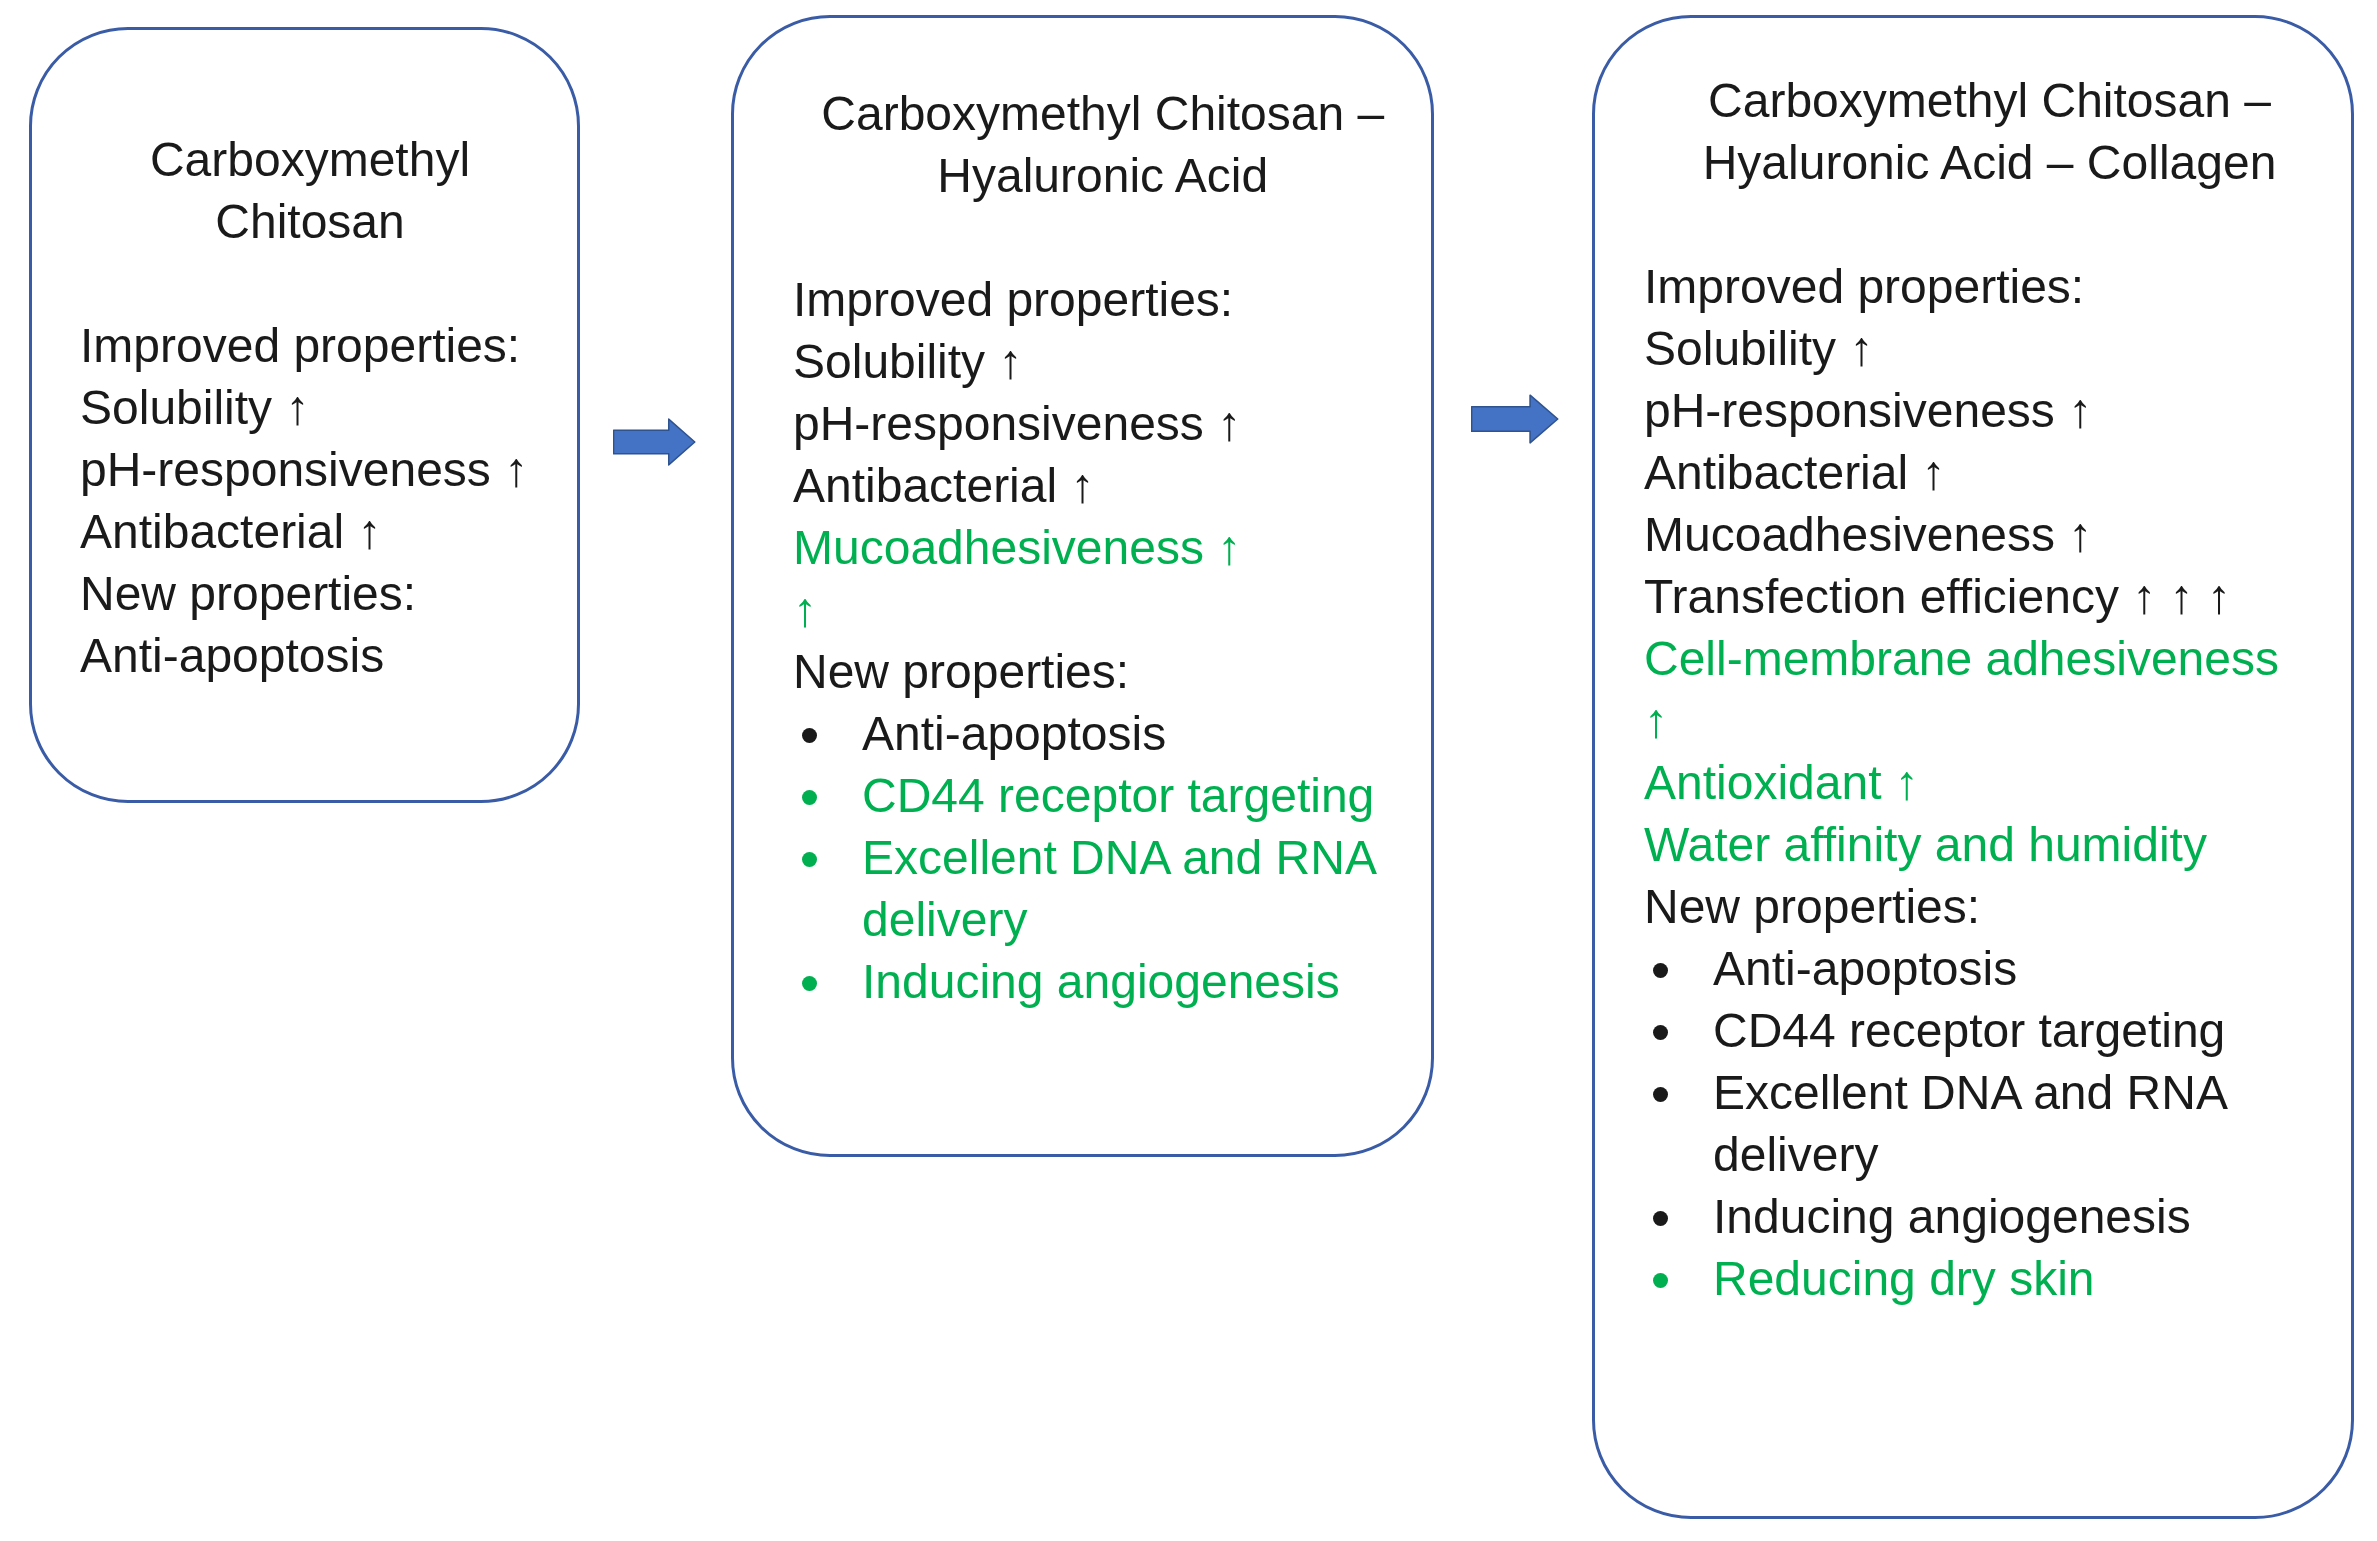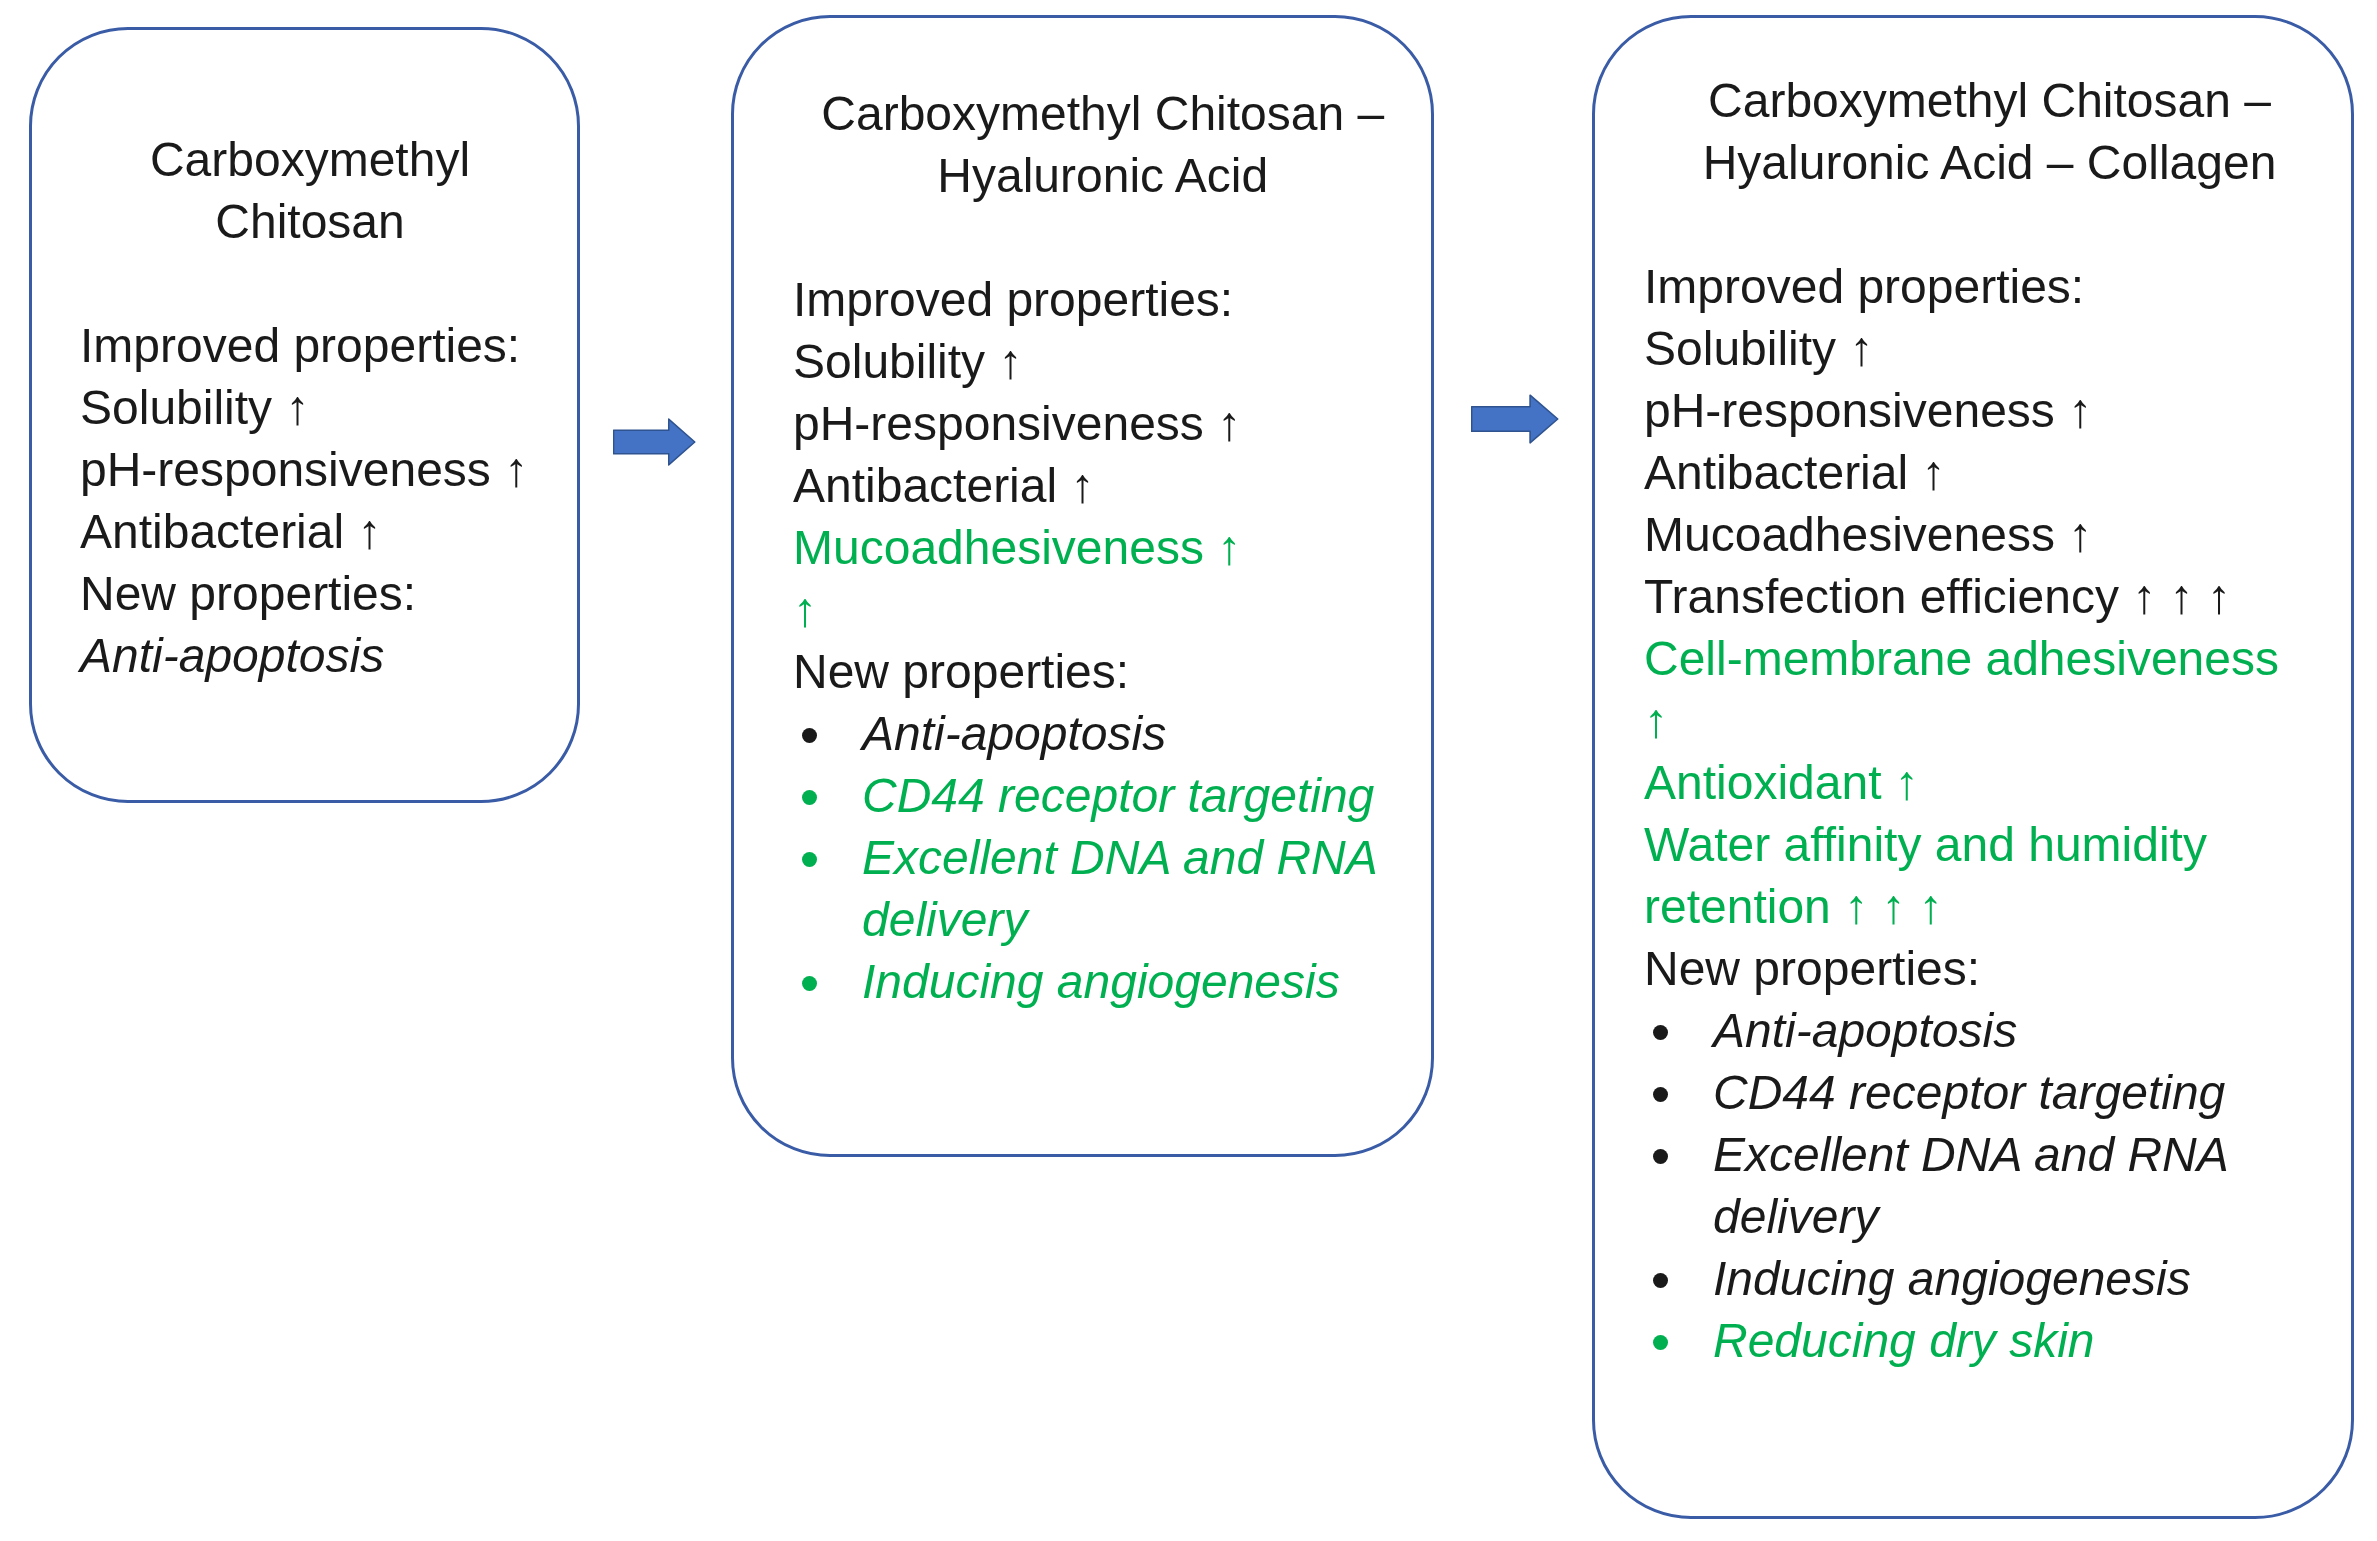--- a/index.html
+++ b/index.html
@@ -38,21 +38,21 @@
     position: absolute;
     left: 8.6px;
     top: 25px;
     width: 15px;
     height: 15px;
     border-radius: 50%;
     background: currentColor;
   }
   .nitem[data-bullet="false"] .dot { flex: 0 0 0px; }
   .nitem[data-bullet="false"] .dot::before { display: none; }
-  .nitem .ntext { flex: 1 1 auto; font-style: italic; }
+  .nitem .ntext { flex: 1 1 auto; }
   .flow-arrow { position: absolute; }
   .arrow1 { left: 613px;  top: 416px; width: 83px; height: 52px; }
   .arrow2 { left: 1471px; top: 392px; width: 88px; height: 54px; }
   .flow-arrow svg { width: 100%; height: 100%; display: block; }
 </style>
 </head>
 <body>
 
 <div class="canvas">
 
@@ -139,21 +139,20 @@
 
     <div class="pline" data-color="black">Solubility ↑</div>
         <div class="pline" data-color="black">pH-responsiveness ↑</div>
         <div class="pline" data-color="black">Antibacterial ↑</div>
         <div class="pline" data-color="black">Mucoadhesiveness ↑</div>
         <div class="pline" data-color="black">Transfection efficiency ↑ ↑ ↑</div>
         <div class="pline" data-color="green">Cell-membrane adhesiveness</div>
         <div class="pline" data-color="green">↑</div>
         <div class="pline" data-color="green">Antioxidant ↑</div>
         <div class="pline" data-color="green">Water affinity and humidity</div>
-        <div class="pline" data-color="green">retention ↑ ↑ ↑</div>
       </div>
     <div class="heading new-heading">New properties:</div>
     <div>
 
     <div class="nitem" data-color="black" data-bullet="true">
           <span class="dot"></span>
           <span class="ntext">Anti-apoptosis</span>
         </div>
         <div class="nitem" data-color="black" data-bullet="true">
           <span class="dot"></span>

